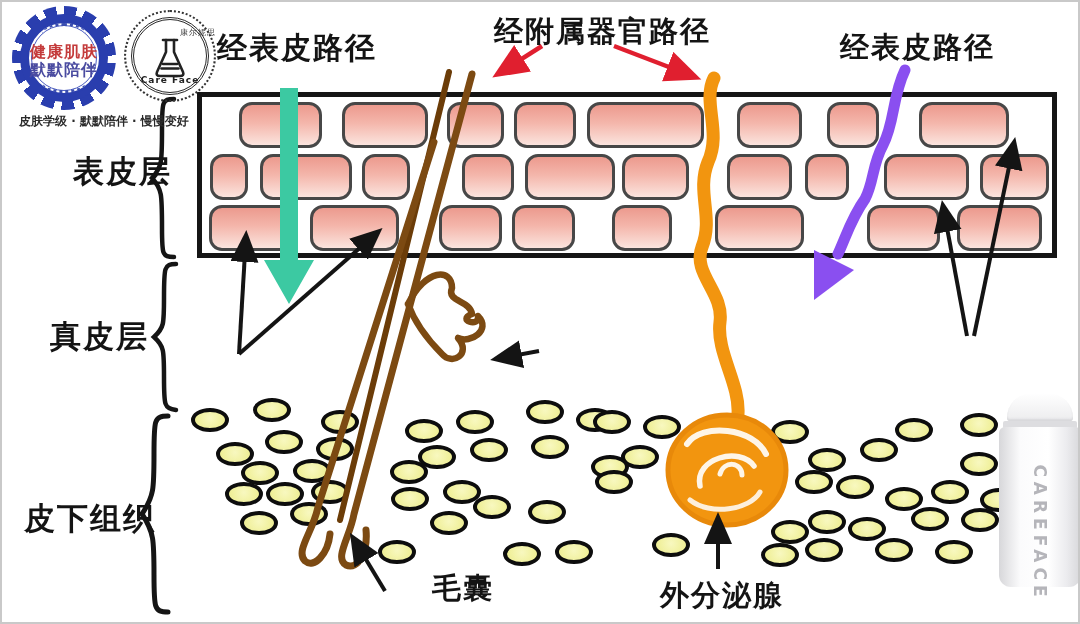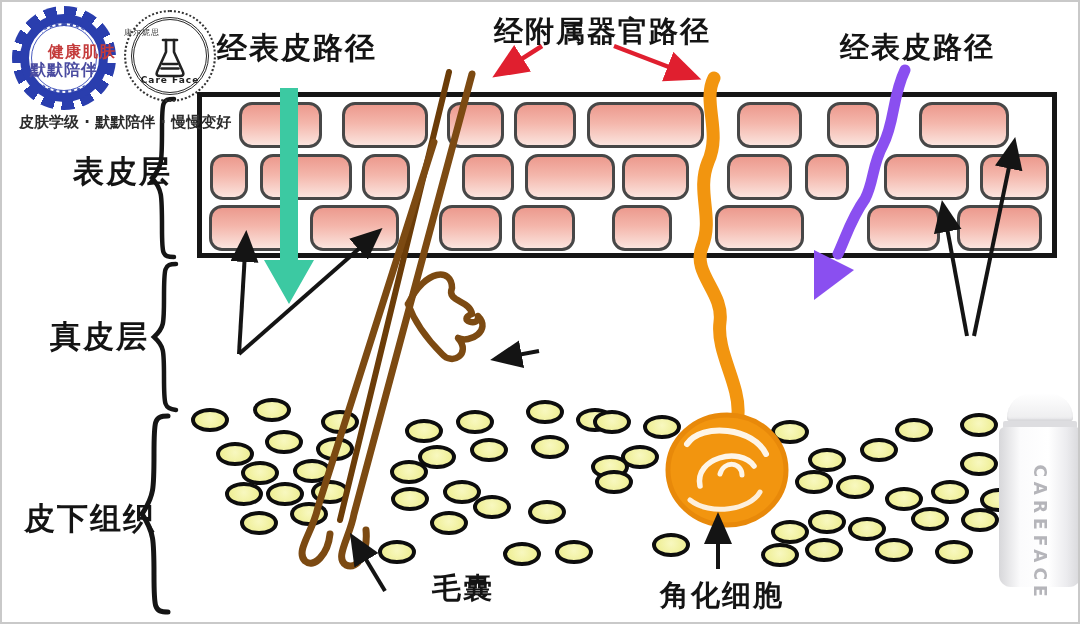--- a/index.html
+++ b/index.html
@@ -23,31 +23,31 @@
   
   #brand-badge{position:absolute;left:10px;top:4px;width:104px;height:104px;}
   .badge-teeth{position:absolute;inset:0;border-radius:50%;
     background:repeating-conic-gradient(#2a3eae 0deg 15deg,#ffffff 15deg 24deg);}
   .badge-ring{position:absolute;inset:8px;border-radius:50%;background:#2a3eae;}
   .badge-core{position:absolute;inset:15px;border-radius:50%;background:#fff;border:2px solid #2a3eae;}
   .badge-inner-ring{position:absolute;inset:19px;border-radius:50%;border:1px solid #4a5cc0;}
   .badge-arc{position:absolute;left:30px;width:44px;height:22px;border-radius:50%;}
   .badge-arc.top{top:17px;border-top:3px dotted #3a4db0;}
   .badge-arc.bot{bottom:17px;border-bottom:3px dotted #3a4db0;}
-  .badge-line1{position:absolute;left:0;right:0;top:36px;text-align:right;font-size:16px;font-weight:700;color:#c43b3b;letter-spacing:1px;}
+  .badge-line1{position:absolute;left:0;right:0;top:36px;text-align:center;font-size:16px;font-weight:700;color:#c43b3b;letter-spacing:1px;}
   .badge-line2{position:absolute;left:0;right:0;top:54px;text-align:center;font-size:16px;font-weight:700;color:#4a4ba0;letter-spacing:1px;}
 
   
   #brand-circle-logo{position:absolute;left:122px;top:8px;width:92px;height:92px;}
   .cl-outer{position:absolute;inset:0;border-radius:50%;border:2px dotted #333;}
   .cl-inner{position:absolute;inset:7px;border-radius:50%;border:3px double #2a2a2a;background:#fff;}
-  .cl-top{position:absolute;left:0;right:0;top:17px;text-align:left;font-size:8px;color:#333;letter-spacing:1px;}
+  .cl-top{position:absolute;left:0;right:0;top:17px;text-align:right;font-size:8px;color:#333;letter-spacing:1px;}
   .cl-bot{position:absolute;left:0;right:0;bottom:17px;text-align:center;font-size:9px;font-weight:700;color:#222;letter-spacing:1px;}
 
-  #brand-tagline{position:absolute;left:17px;top:111px;font-size:15px;font-weight:700;color:#2b2b2b;letter-spacing:0px;z-index:6;}
+  #brand-tagline{position:absolute;left:17px;top:111px;font-size:12px;font-weight:700;color:#2b2b2b;letter-spacing:0px;z-index:6;}
 
   
   #product-bottle{position:absolute;left:997px;top:391px;width:82px;height:198px;z-index:8;}
   .bottle-cap{position:absolute;left:8px;top:0;width:66px;height:28px;border-radius:32px 32px 4px 4px;
      background:linear-gradient(to bottom,#ffffff,#ececee);box-shadow:inset 0 -2px 2px #d8d8db;}
   .bottle-neck{position:absolute;left:4px;top:28px;width:74px;height:8px;background:#dddde0;border-radius:2px;}
   .bottle-body{position:absolute;left:0;top:34px;width:82px;height:160px;border-radius:6px 6px 12px 12px;
      background:linear-gradient(90deg,#d7d7da 0%,#fbfbfc 26%,#ffffff 60%,#ececef 82%,#d7d7da 100%);}
   .bottle-text{position:absolute;left:-44px;top:96px;width:170px;text-align:center;transform:rotate(90deg);
      font-size:17px;letter-spacing:5px;color:#b5b5ba;font-weight:600;}
@@ -211,21 +211,21 @@
 
   <div class="lbl" style="left:215px;top:26px;font-size:30px;">经表皮路径</div>
   <div class="lbl" style="left:492px;top:10px;font-size:29px;">经附属器官路径</div>
   <div class="lbl" style="left:838px;top:26px;font-size:29px;">经表皮路径</div>
 
   <div class="lbl" style="left:43px;top:149px;font-size:31px;margin-left:28px;">表皮层</div>
   <div class="lbl" style="left:48px;top:314px;font-size:31px;">真皮层</div>
   <div class="lbl" style="left:22px;top:496px;font-size:31px;font-family:Liberation Mono, monospace;">皮下组织</div>
 
   <div class="lbl" style="left:394px;top:567px;font-size:29px;margin-left:36px;">毛囊</div>
-  <div class="lbl" style="left:658px;top:574px;font-size:29px;">角化细胞</div>
+  <div class="lbl" style="left:658px;top:574px;font-size:29px;">外分泌腺</div>
 
   <div id="brand-badge">
     <div class="badge-teeth"></div>
     <div class="badge-ring"></div>
     <div class="badge-core"></div>
     <div class="badge-inner-ring"></div>
     <div class="badge-arc top"></div>
     <div class="badge-arc bot"></div>
     <div class="badge-line1">健康肌肤</div>
     <div class="badge-line2">默默陪伴</div>

